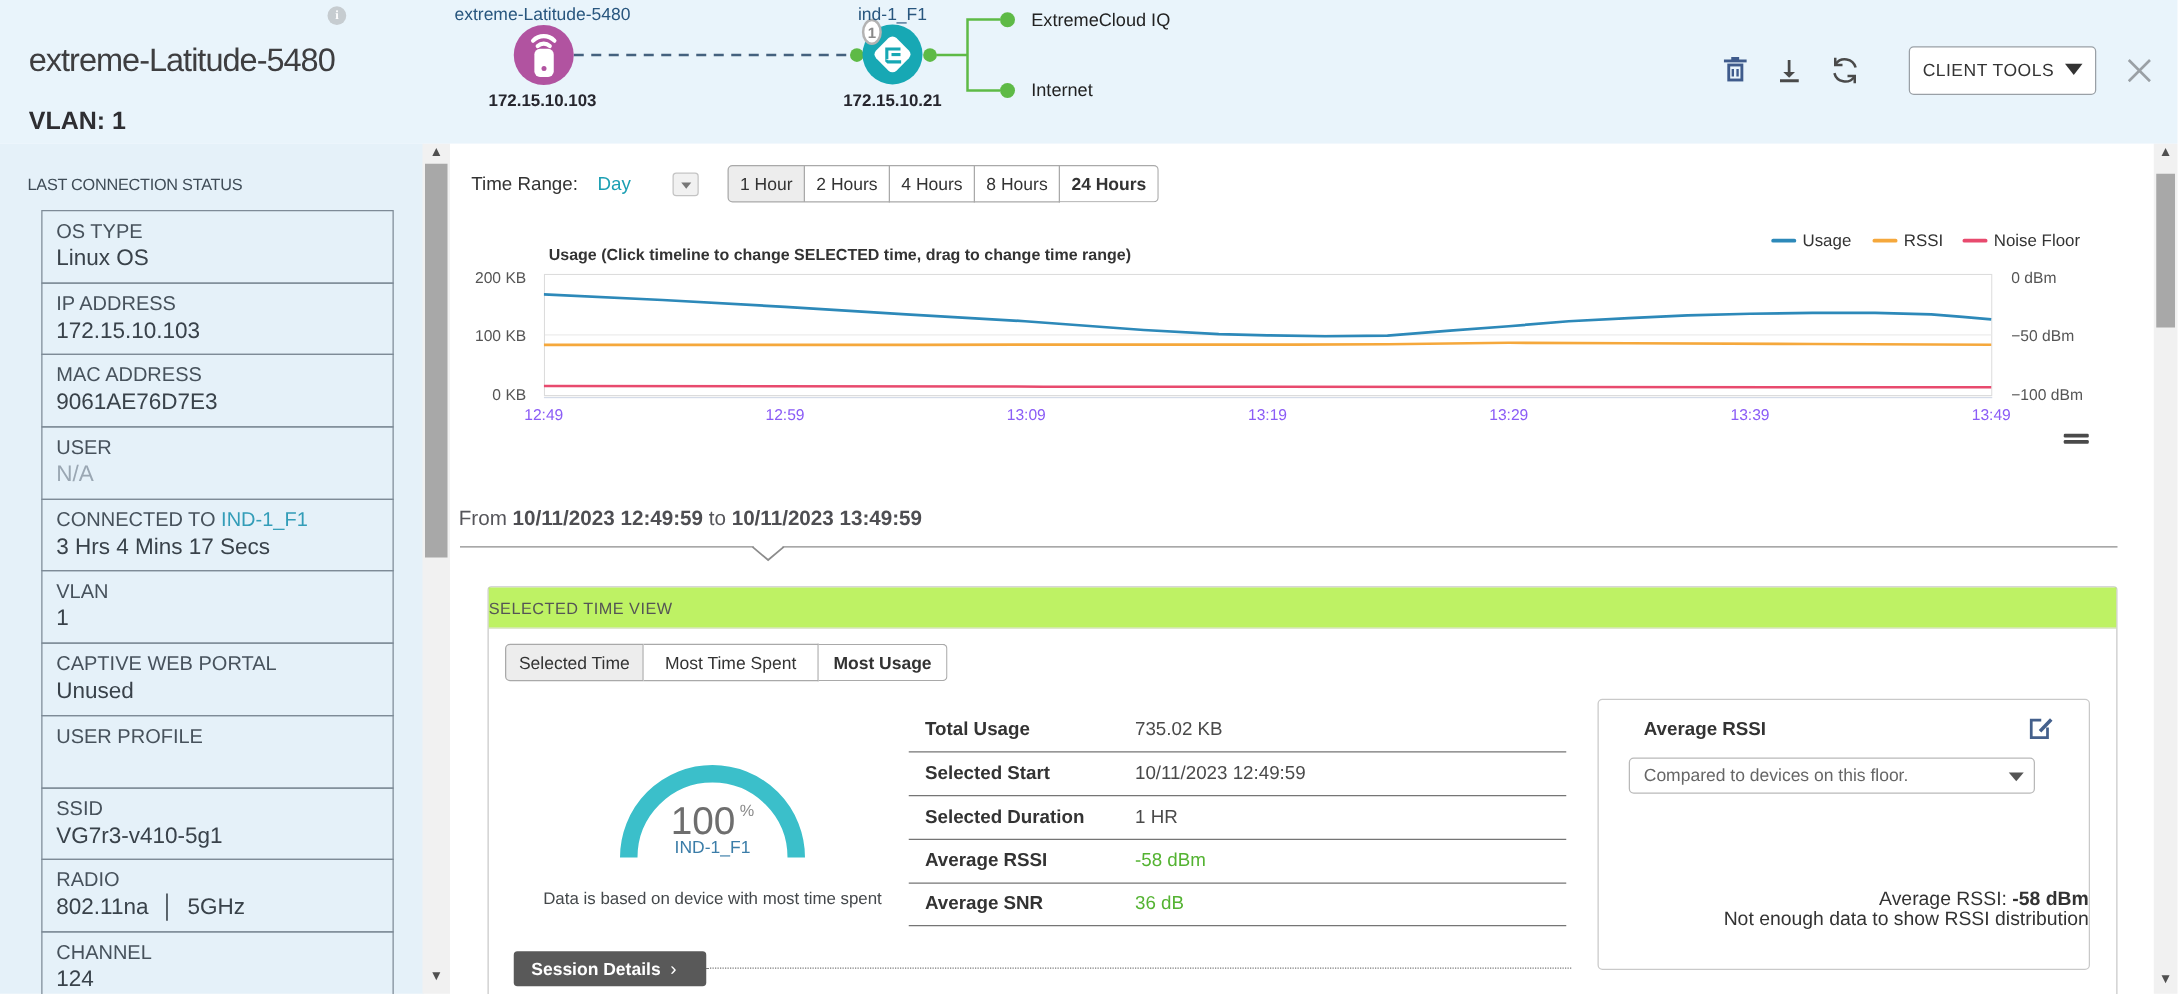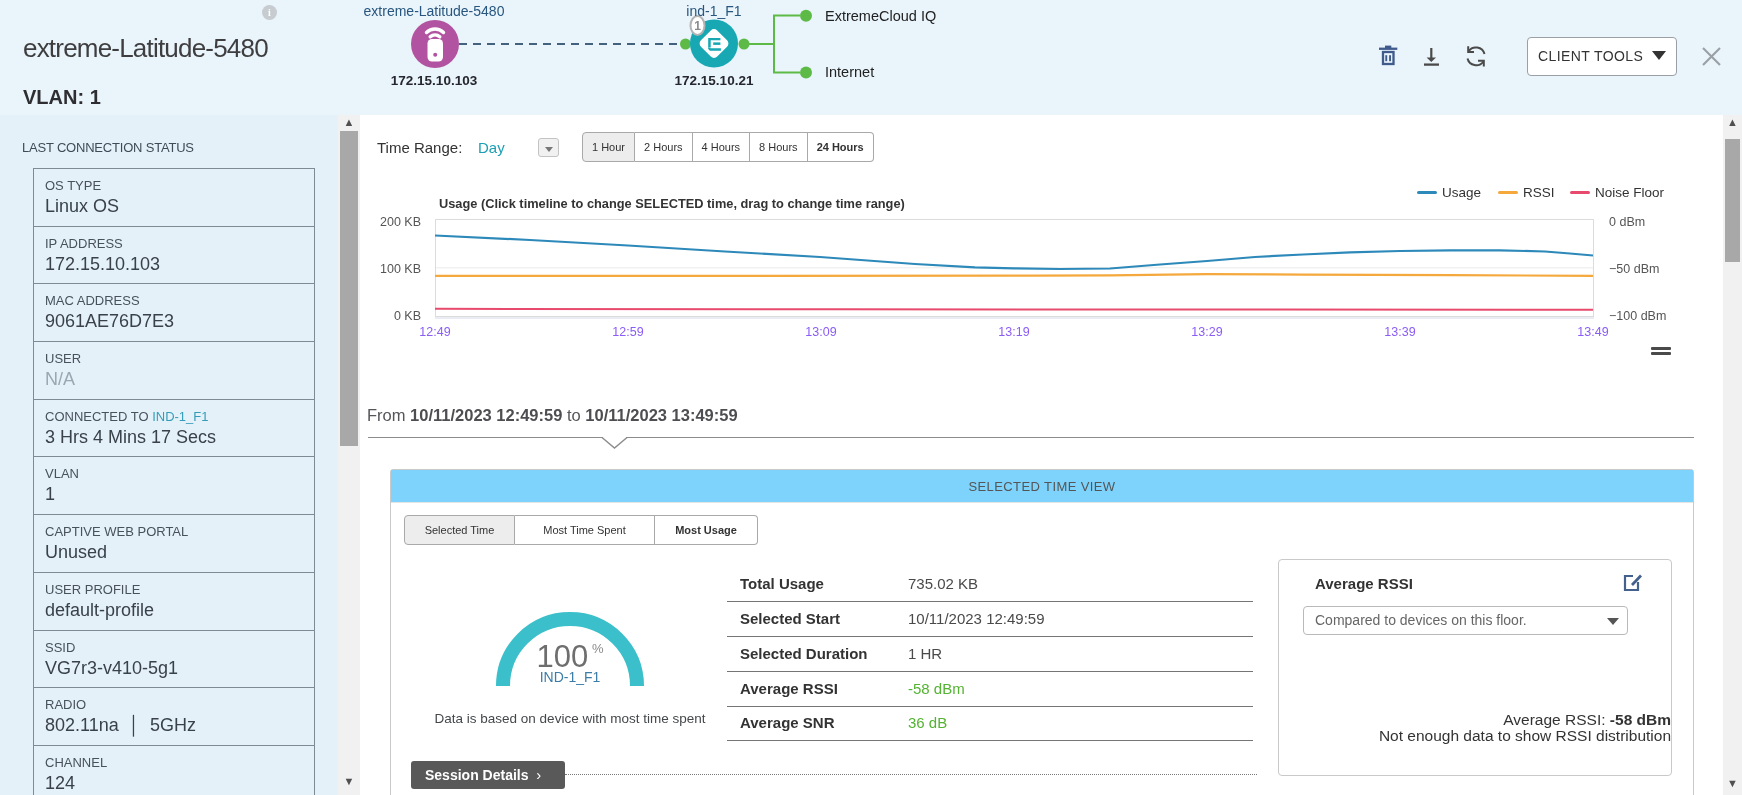--- a/index.html
+++ b/index.html
@@ -5,32 +5,32 @@
 * { margin:0; padding:0; box-sizing:border-box; }
 html,body { width:1742px; height:795px; overflow:hidden; font-family:"Liberation Sans",sans-serif; background:#fff; }
 .abs { position:absolute; }
 #header { position:absolute; left:0; top:0; width:1742px; height:115px; background:#e9f4fb; }
 #sidebar { position:absolute; left:0; top:115px; width:339px; height:680px; background:#e5f1f9; }
 #main { position:absolute; left:360px; top:115px; width:1363px; height:680px; background:#fff; }
 .sb { position:absolute; top:115px; height:680px; background:#f1f1f1; }
 .sb .thumb { position:absolute; left:2px; right:2px; background:#a8a8a8; }
 .sb .arr { position:absolute; left:0; width:100%; text-align:center; color:#505050; }
 .card { position:relative; margin-top:-1px; border:1px solid #7e8b97; height:58.7px; padding:10px 0 0 11px; }
-.card .lbl { font-size:13px; line-height:14px; color:#47525c; }
+.card .lbl { font-size:16px; line-height:14px; color:#47525c; }
 .card .val { font-size:18px; color:#39424a; margin-top:3px; }
-.tbtn { display:inline-block; height:30px; line-height:28px; padding:0 9px; font-size:11px; color:#333; background:#fff; border:1px solid #a9a9a9; border-left:none; vertical-align:top; }
+.tbtn { display:inline-block; height:30px; line-height:28px; padding:0 9px; font-size:14px; color:#333; background:#fff; border:1px solid #a9a9a9; border-left:none; vertical-align:top; }
 .tbtn.first { border-left:1px solid #a9a9a9; border-radius:4px 0 0 4px; }
 .tbtn.last { border-radius:0 4px 4px 0;font-weight:bold; }
 .tbtn.sel { background:#ededed; }
 .leg { position:absolute; top:185px; font-size:13.5px; color:#333; }
 .leg i { display:inline-block; width:20px; height:3px; border-radius:1.5px; vertical-align:middle; margin-right:5px; margin-top:-2px; }
 .ylab { position:absolute; font-size:12.5px; color:#555; }
 .xlab { position:absolute; top:325px; font-size:12.5px; color:#8b5cf6; transform:translateX(-50%); }
 #panel { position:absolute; left:390px; top:469px; width:1304px; height:345px; border:1px solid #c9c9c9; border-radius:3px; background:#fff; }
-#panel .phead { height:33px; background:#7dd3fc; border-bottom:1px solid #e4e4e4; text-align:center; line-height:33px; font-size:13px; color:#555; letter-spacing:0.4px; }
+#panel .phead { height:33px; background:#bef264; border-bottom:1px solid #e4e4e4; text-align:left; line-height:33px; font-size:13px; color:#555; letter-spacing:0.4px; }
 .trow { position:absolute; left:727px; width:526px; height:35px; border-bottom:1px solid #757575; font-size:15px; }
 .trow b { position:absolute; left:13px; top:8px; color:#333; }
 .trow span { position:absolute; left:181px; top:8px; color:#4a4a4a; }
 .green { color:#54b332 !important; }
 </style>
 </head>
 <body>
 <div id="header"></div>
 <div id="sidebar"></div>
 <div id="main"></div>
@@ -116,21 +116,20 @@
   <div class="card">
       <div class="lbl">VLAN</div>
       <div class="val">1</div>
     </div>
   <div class="card">
       <div class="lbl">CAPTIVE WEB PORTAL</div>
       <div class="val">Unused</div>
     </div>
   <div class="card">
       <div class="lbl">USER PROFILE</div>
-      <div class="val">default-profile</div>
     </div>
   <div class="card">
       <div class="lbl">SSID</div>
       <div class="val">VG7r3-v410-5g1</div>
     </div>
   <div class="card">
       <div class="lbl">RADIO</div>
       <div class="val">802.11na&nbsp; │ &nbsp;5GHz</div>
     </div>
   <div class="card">

